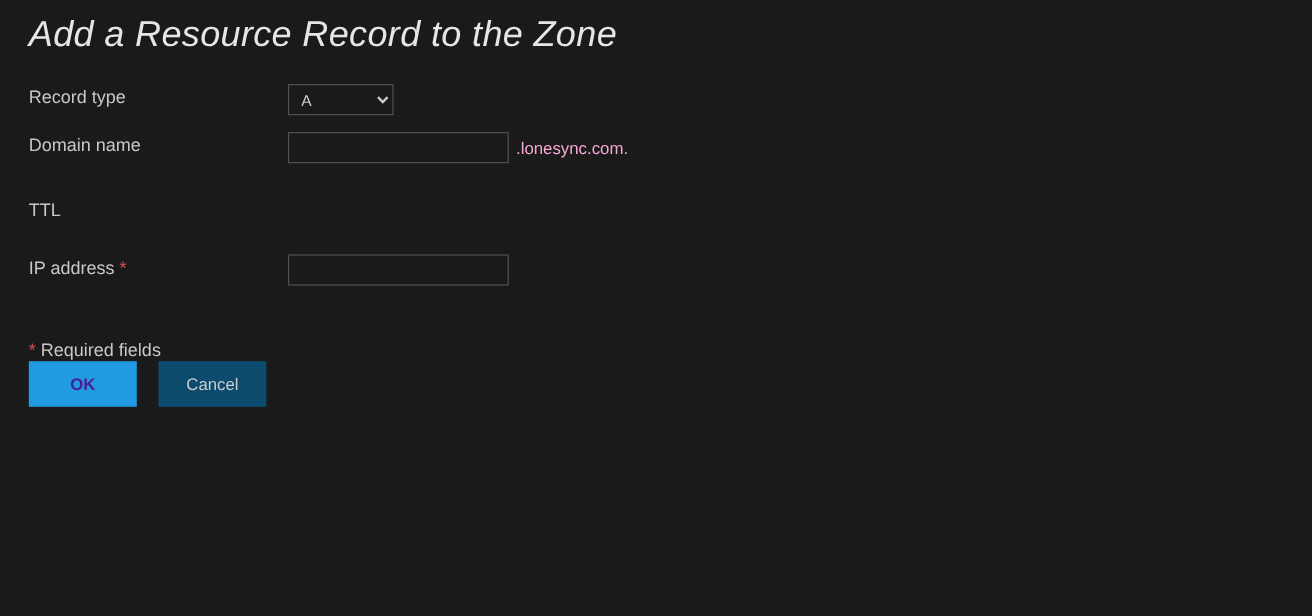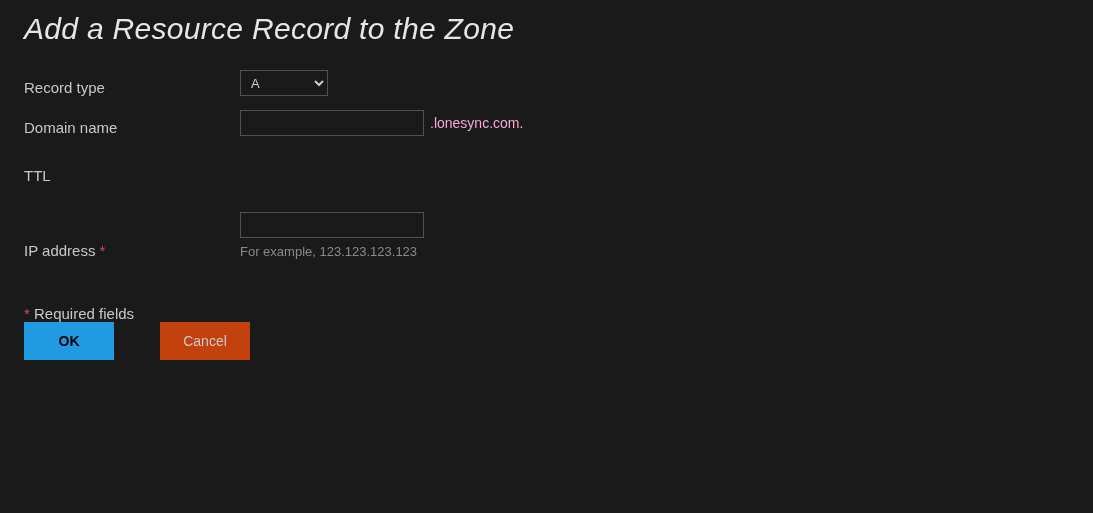--- a/index.html
+++ b/index.html
@@ -16,21 +16,21 @@
     .page-title {
       font-size: 30px;
       font-weight: 300;
       color: #e6e6e6;
       margin-bottom: 24px;
       letter-spacing: 0.3px;
       font-style: italic;
     }
     .form-row {
       display: flex;
-      align-items: flex-end;
+      align-items: flex-start;
       margin-bottom: 14px;
     }
     .form-row.tall {
       margin-top: 28px;
     }
     .field-label {
       width: 216px;
       flex-shrink: 0;
       color: #c8c8c8;
       font-size: 15px;
@@ -87,28 +87,27 @@
       height: 38px;
       min-width: 90px;
       padding: 0 22px;
       border: none;
       font-size: 14px;
       cursor: pointer;
       font-family: inherit;
     }
     .btn-primary {
       background: #209ae1;
-      color: #000000;
+      color: #4c1d95;
       font-weight: 600;
-      margin-right: 24px;
+      margin-right: 12px;
     }
     .btn-secondary {
-      background: #c2410c;
+      background: #0c4a6e;
       color: #cccccc;
-      margin-left: 16px;
     }
   </style>
 </head>
 <body>
 
 <h1 class="page-title">Add a Resource Record to the Zone</h1>
 
 <div class="form-row">
   <div class="field-label">Record type</div>
   <div class="field-body">
@@ -136,21 +135,20 @@
 
 <div class="form-row tall">
   <div class="field-label">
     <span>IP address</span>
     <span class="required-star">*</span>
   </div>
   <div class="field-body">
     <div class="field-line">
       <input class="input" type="text" value="" style="">
     </div>
-    <div class="hint">For example, 123.123.123.123</div>
   </div>
 </div>
 
 <div class="actions-row">
   <div class="field-label">
     <span class="required-star">*</span><span class="required-note"> Required fields</span>
   </div>
   <div class="field-body">
     <div class="field-line">
       <button class="btn btn-primary">OK</button>

